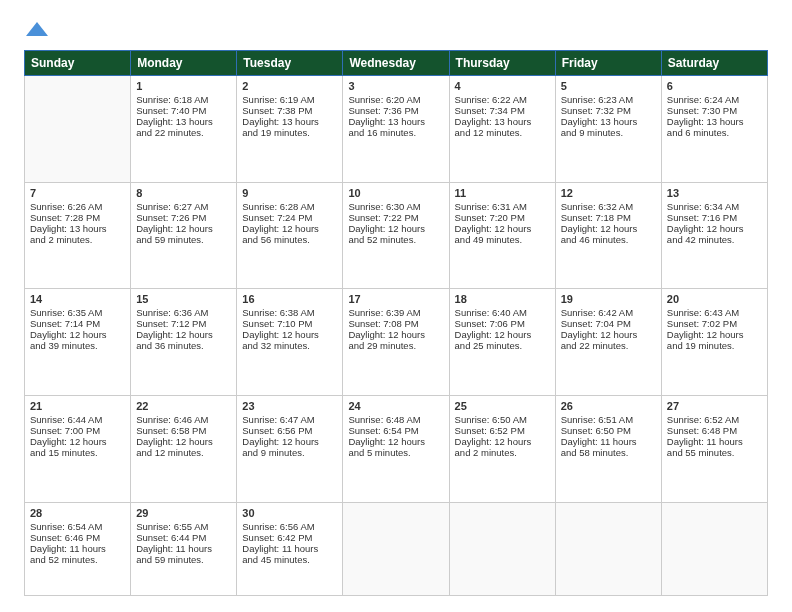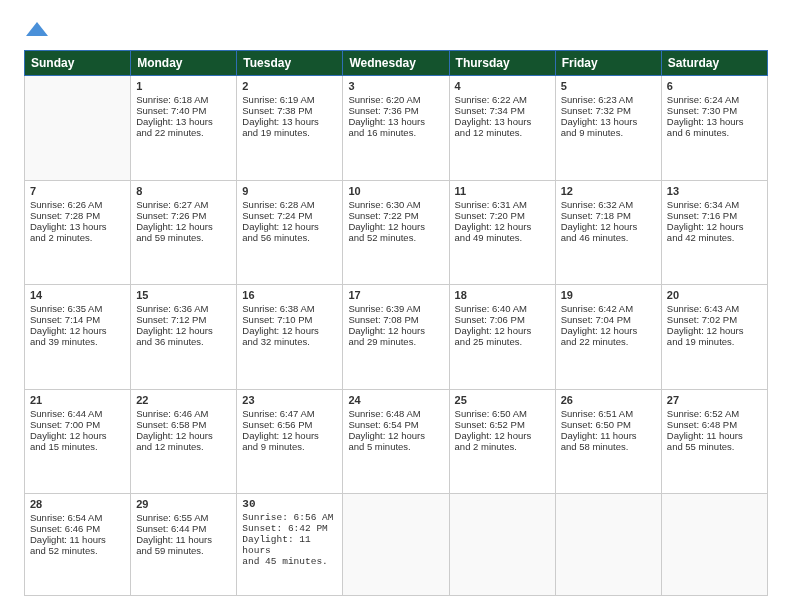--- a/index.html
+++ b/index.html
@@ -313,21 +313,21 @@
             <div>Daylight: 11 hours</div>
             <div>and 52 minutes.</div>
           </td>
           <td class="cal-cell" style="height: 70px;">
             <span class="day-num">29</span>
             <div>Sunrise: 6:55 AM</div>
             <div>Sunset: 6:44 PM</div>
             <div>Daylight: 11 hours</div>
             <div>and 59 minutes.</div>
           </td>
-          <td class="cal-cell" style="height: 70px; font-family: Liberation Mono, monospace;">
+          <td class="cal-cell" style="height: 70px;">
             <span class="day-num">30</span>
             <div>Sunrise: 6:56 AM</div>
             <div>Sunset: 6:42 PM</div>
             <div>Daylight: 11 hours</div>
             <div>and 45 minutes.</div>
           </td>
           <td class="cal-cell empty" style="height: 70px;"></td>
           <td class="cal-cell empty" style="height: 70px;"></td>
           <td class="cal-cell empty" style="height: 70px;"></td>
           <td class="cal-cell empty" style="height: 70px;"></td>

